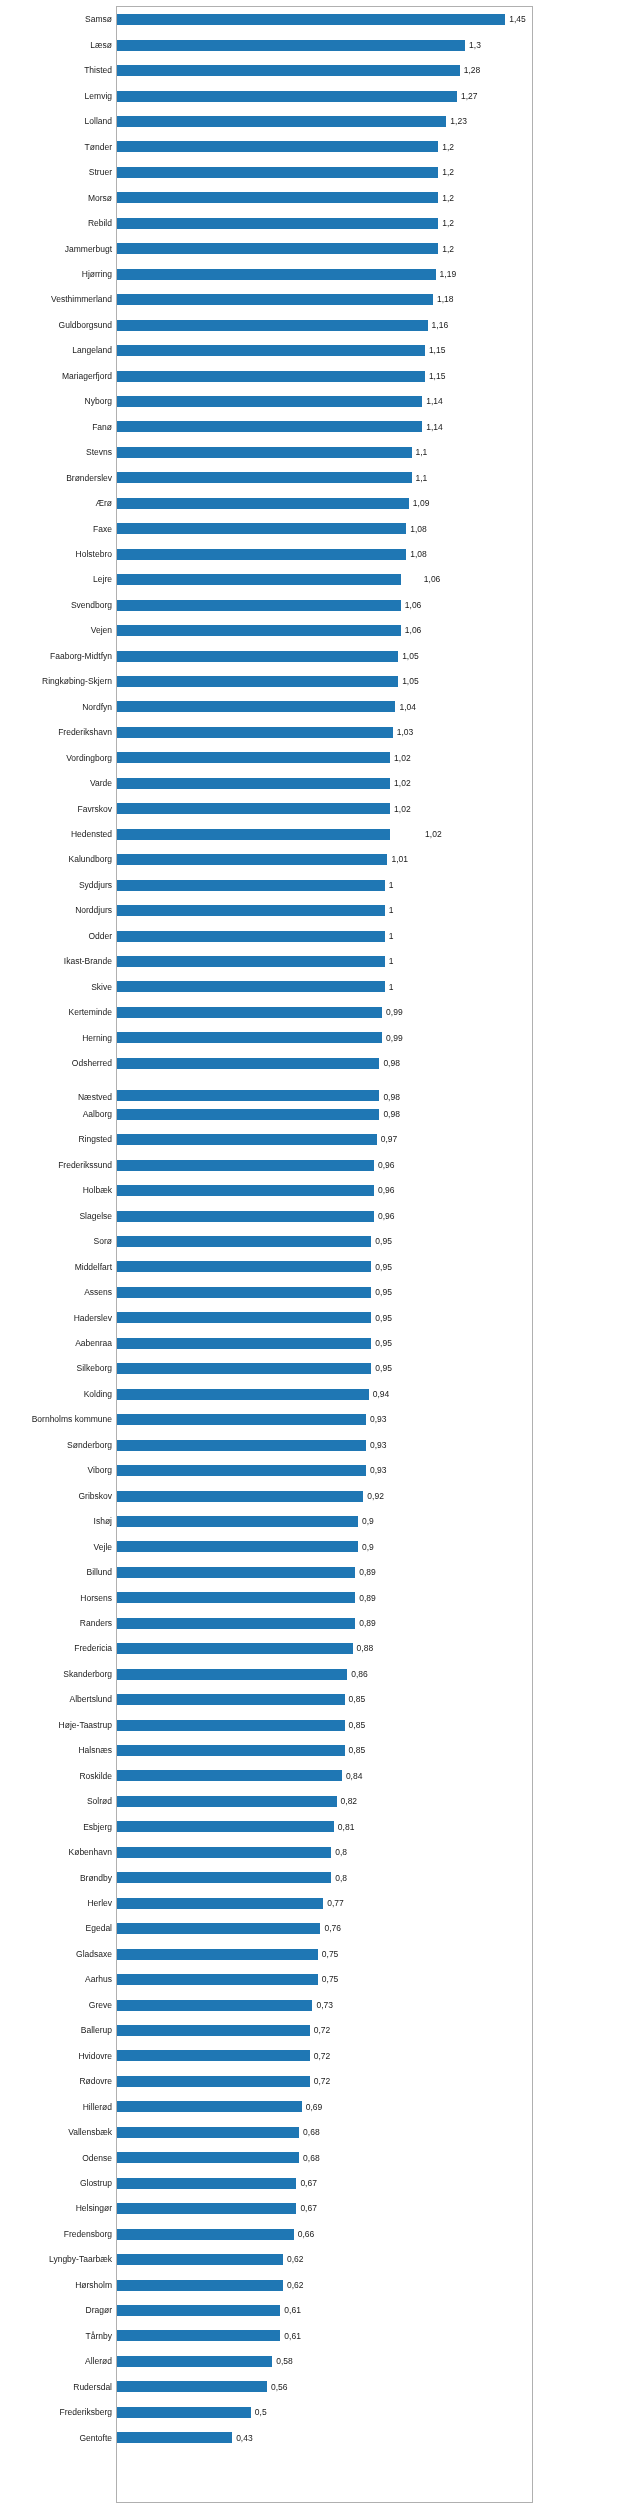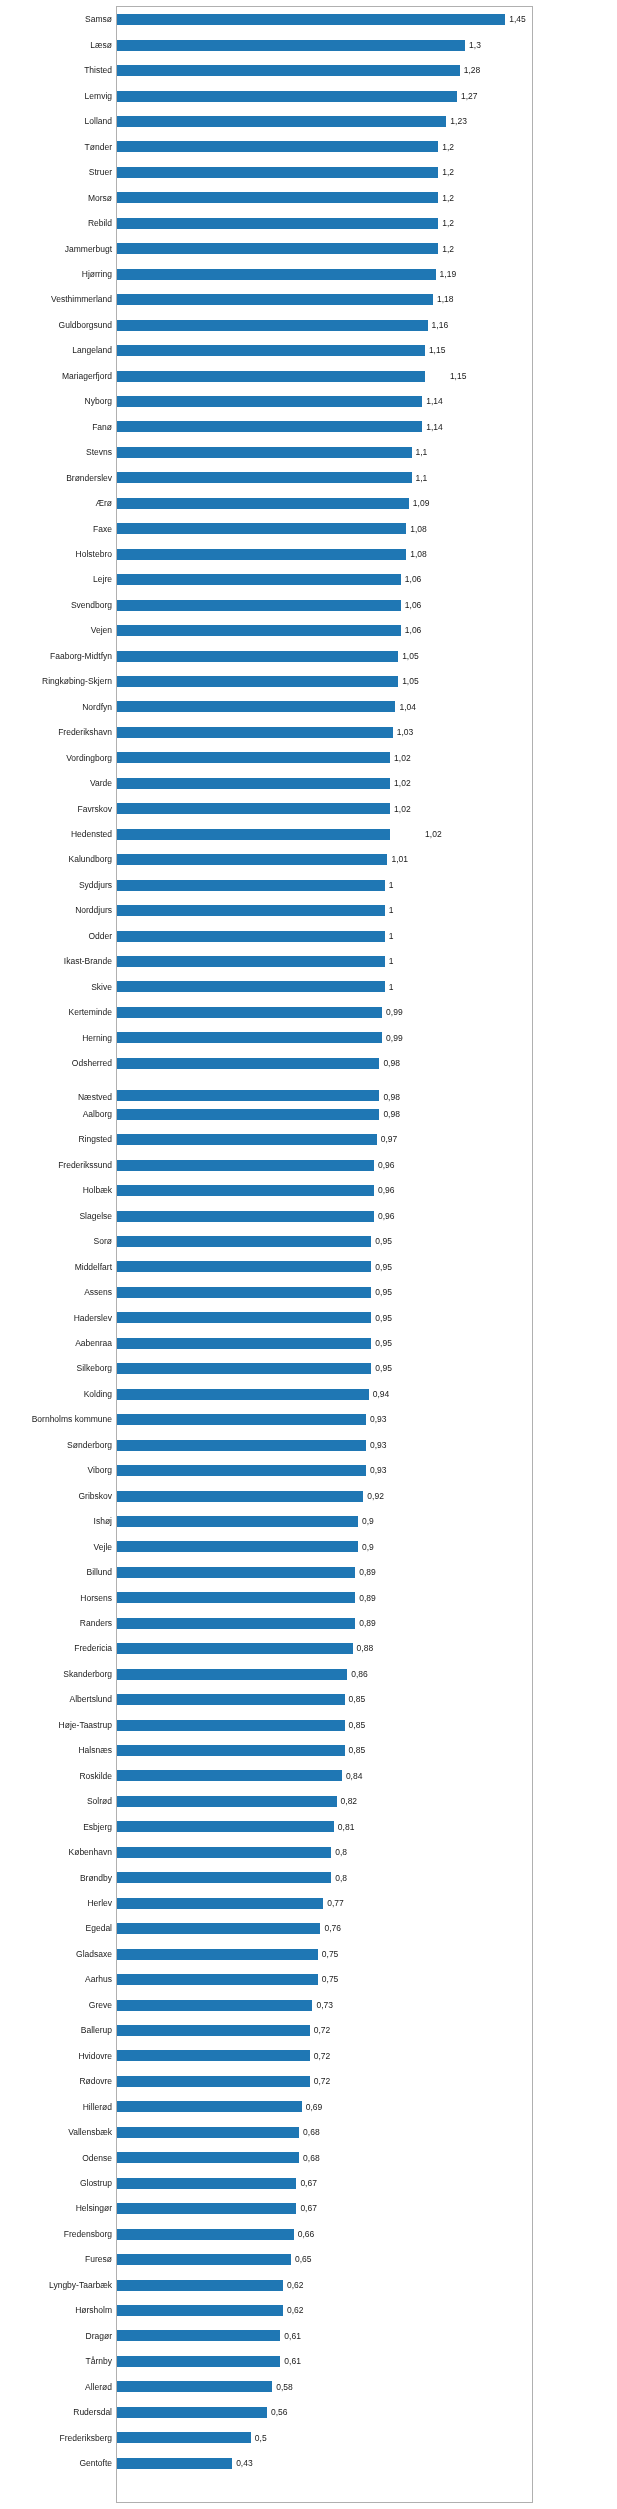--- a/index.html
+++ b/index.html
@@ -124,21 +124,21 @@
       <div class="row" style="height: 25.4592px;">
         <span class="cat-label">Guldborgsund</span>
         <div class="bar" style="width: 310.581px;"></div>
         <span class="val-label">1,16</span>
       </div>
       <div class="row" style="height: 25.4592px;">
         <span class="cat-label">Langeland</span>
         <div class="bar" style="width: 307.903px;"></div>
         <span class="val-label">1,15</span>
       </div>
-      <div class="row" style="height: 25.4592px; gap: 21px;">
+      <div class="row" style="height: 25.4592px;">
         <span class="cat-label">Mariagerfjord</span>
         <div class="bar" style="width: 307.903px;"></div>
         <span class="val-label">1,15</span>
       </div>
       <div class="row" style="height: 25.4592px;">
         <span class="cat-label">Nyborg</span>
         <div class="bar" style="width: 305.226px;"></div>
         <span class="val-label">1,14</span>
       </div>
       <div class="row" style="height: 25.4592px;">
@@ -164,21 +164,21 @@
       <div class="row" style="height: 25.4592px;">
         <span class="cat-label">Faxe</span>
         <div class="bar" style="width: 289.161px;"></div>
         <span class="val-label">1,08</span>
       </div>
       <div class="row" style="height: 25.4592px;">
         <span class="cat-label">Holstebro</span>
         <div class="bar" style="width: 289.161px;"></div>
         <span class="val-label">1,08</span>
       </div>
-      <div class="row" style="height: 25.4592px;">
+      <div class="row" style="height: 25.4592px; gap: 19px;">
         <span class="cat-label">Lejre</span>
         <div class="bar" style="width: 283.806px;"></div>
         <span class="val-label">1,06</span>
       </div>
       <div class="row" style="height: 25.4592px;">
         <span class="cat-label">Svendborg</span>
         <div class="bar" style="width: 283.806px;"></div>
         <span class="val-label">1,06</span>
       </div>
       <div class="row" style="height: 25.4592px;">
@@ -495,25 +495,20 @@
         <span class="cat-label">Helsingør</span>
         <div class="bar" style="width: 179.387px;"></div>
         <span class="val-label">0,67</span>
       </div>
       <div class="row" style="height: 25.4592px;">
         <span class="cat-label">Fredensborg</span>
         <div class="bar" style="width: 176.71px;"></div>
         <span class="val-label">0,66</span>
       </div>
       <div class="row" style="height: 25.4592px;">
-        <span class="cat-label">Furesø</span>
-        <div class="bar" style="width: 174.032px;"></div>
-        <span class="val-label">0,65</span>
-      </div>
-      <div class="row" style="height: 25.4592px;">
         <span class="cat-label">Lyngby-Taarbæk</span>
         <div class="bar" style="width: 166px;"></div>
         <span class="val-label">0,62</span>
       </div>
       <div class="row" style="height: 25.4592px;">
         <span class="cat-label">Hørsholm</span>
         <div class="bar" style="width: 166px;"></div>
         <span class="val-label">0,62</span>
       </div>
       <div class="row" style="height: 25.4592px;">

